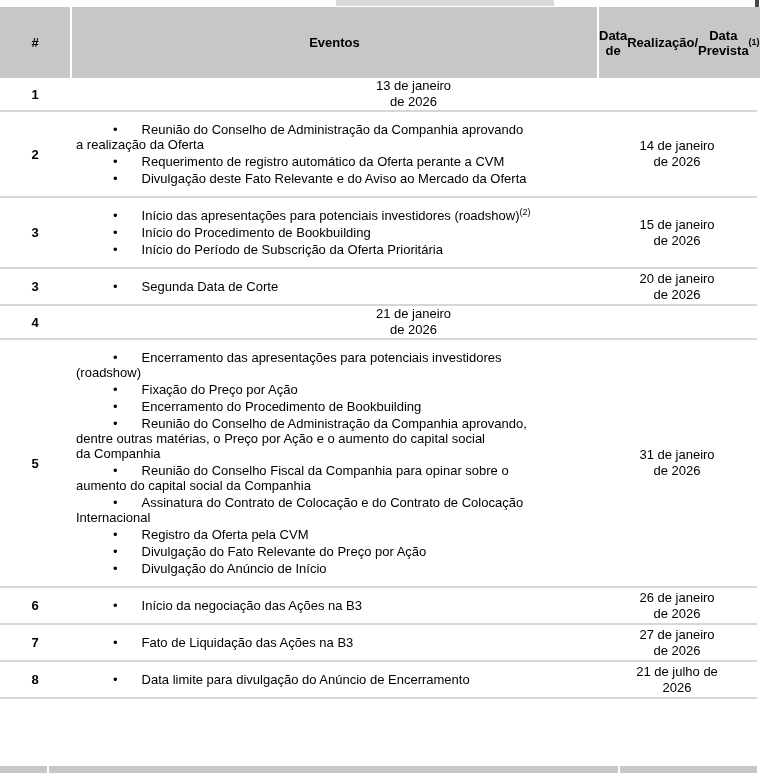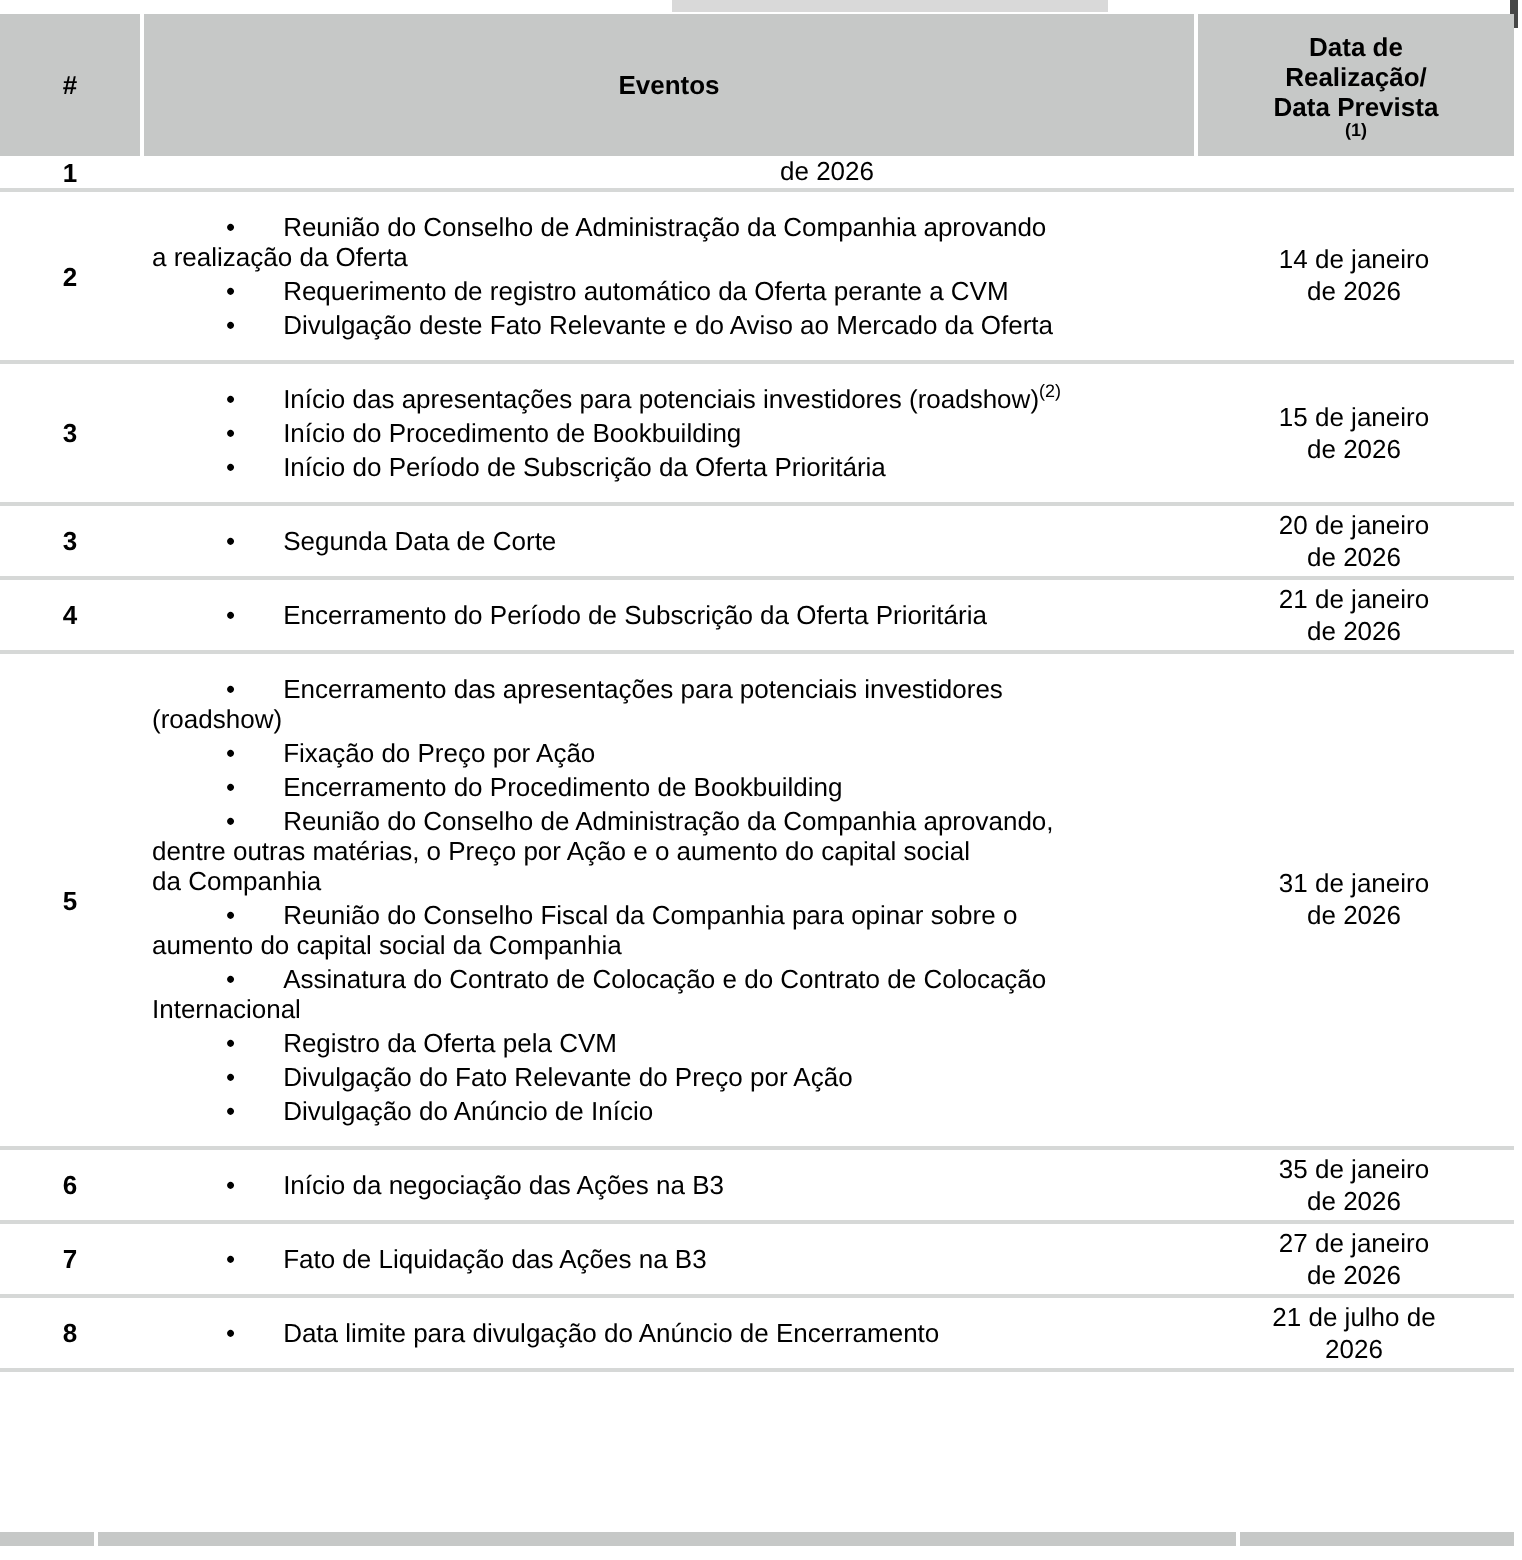--- a/index.html
+++ b/index.html
@@ -30,21 +30,21 @@
   
   .table { position:absolute; left:0; top:7px; width:757px; }
   .thead { display:flex; gap:2px; height:71px; }
   .th {
     background:var(--header-bg,#c6c8c7);
     display:flex; align-items:center; justify-content:center;
     font-weight:bold; font-size:13px; text-align:center;
   }
   .col-num   { flex:0 0 70px; }
   .col-events{ flex:0 0 525px; }
-  .col-date  { flex:0 0 158px; flex-direction:column; line-height:15px; }
+  .col-date  { flex:0 0 158px; flex-direction:row; line-height:15px; }
   .col-date .fn { font-size:9px; line-height:9px; font-weight:bold; }
 
   .tr {
     display:flex; align-items:center;
     border-bottom:2px solid var(--divider,#d6d8d7);
   }
   .td-num {
     flex:0 0 70px; text-align:center;
     font-weight:bold; font-size:13px;
   }
@@ -86,20 +86,21 @@
         <div>Data de</div>
         <div>Realização/</div>
         <div>Data Prevista</div>
         <span class="fn">(1)</span>
       </div>
     </div>
     <div id="tbody">
   <div class="tr">
     <div class="td-num">1</div>
     <div class="td-date">
+            <div>13 de janeiro</div>
             <div>de 2026</div>
           </div>
   </div>
 
   <div class="tr">
     <div class="td-num">2</div>
     <div class="td-events">
             <div class="event"><span class="bullet">•</span><span>Reunião do Conselho de Administração da Companhia aprovando
 a realização da Oferta</span></div>
             <div class="event"><span class="bullet">•</span><span>Requerimento de registro automático da Oferta perante a CVM</span></div>
@@ -130,23 +131,20 @@
             <div class="event"><span class="bullet">•</span><span>Segunda Data de Corte</span></div>
           </div>
     <div class="td-date">
             <div>20 de janeiro</div>
             <div>de 2026</div>
           </div>
   </div>
 
   <div class="tr">
     <div class="td-num">4</div>
-    <div class="td-events">
-            <div class="event"><span class="bullet">•</span><span>Encerramento do Período de Subscrição da Oferta Prioritária</span></div>
-          </div>
     <div class="td-date">
             <div>21 de janeiro</div>
             <div>de 2026</div>
           </div>
   </div>
 
   <div class="tr">
     <div class="td-num">5</div>
     <div class="td-events">
             <div class="event"><span class="bullet">•</span><span>Encerramento das apresentações para potenciais investidores
@@ -169,21 +167,21 @@
             <div>de 2026</div>
           </div>
   </div>
 
   <div class="tr">
     <div class="td-num">6</div>
     <div class="td-events">
             <div class="event"><span class="bullet">•</span><span>Início da negociação das Ações na B3</span></div>
           </div>
     <div class="td-date">
-            <div>35 de janeiro</div>
+            <div>26 de janeiro</div>
             <div>de 2026</div>
           </div>
   </div>
 
   <div class="tr">
     <div class="td-num">7</div>
     <div class="td-events">
             <div class="event"><span class="bullet">•</span><span>Fato de Liquidação das Ações na B3</span></div>
           </div>
     <div class="td-date">

